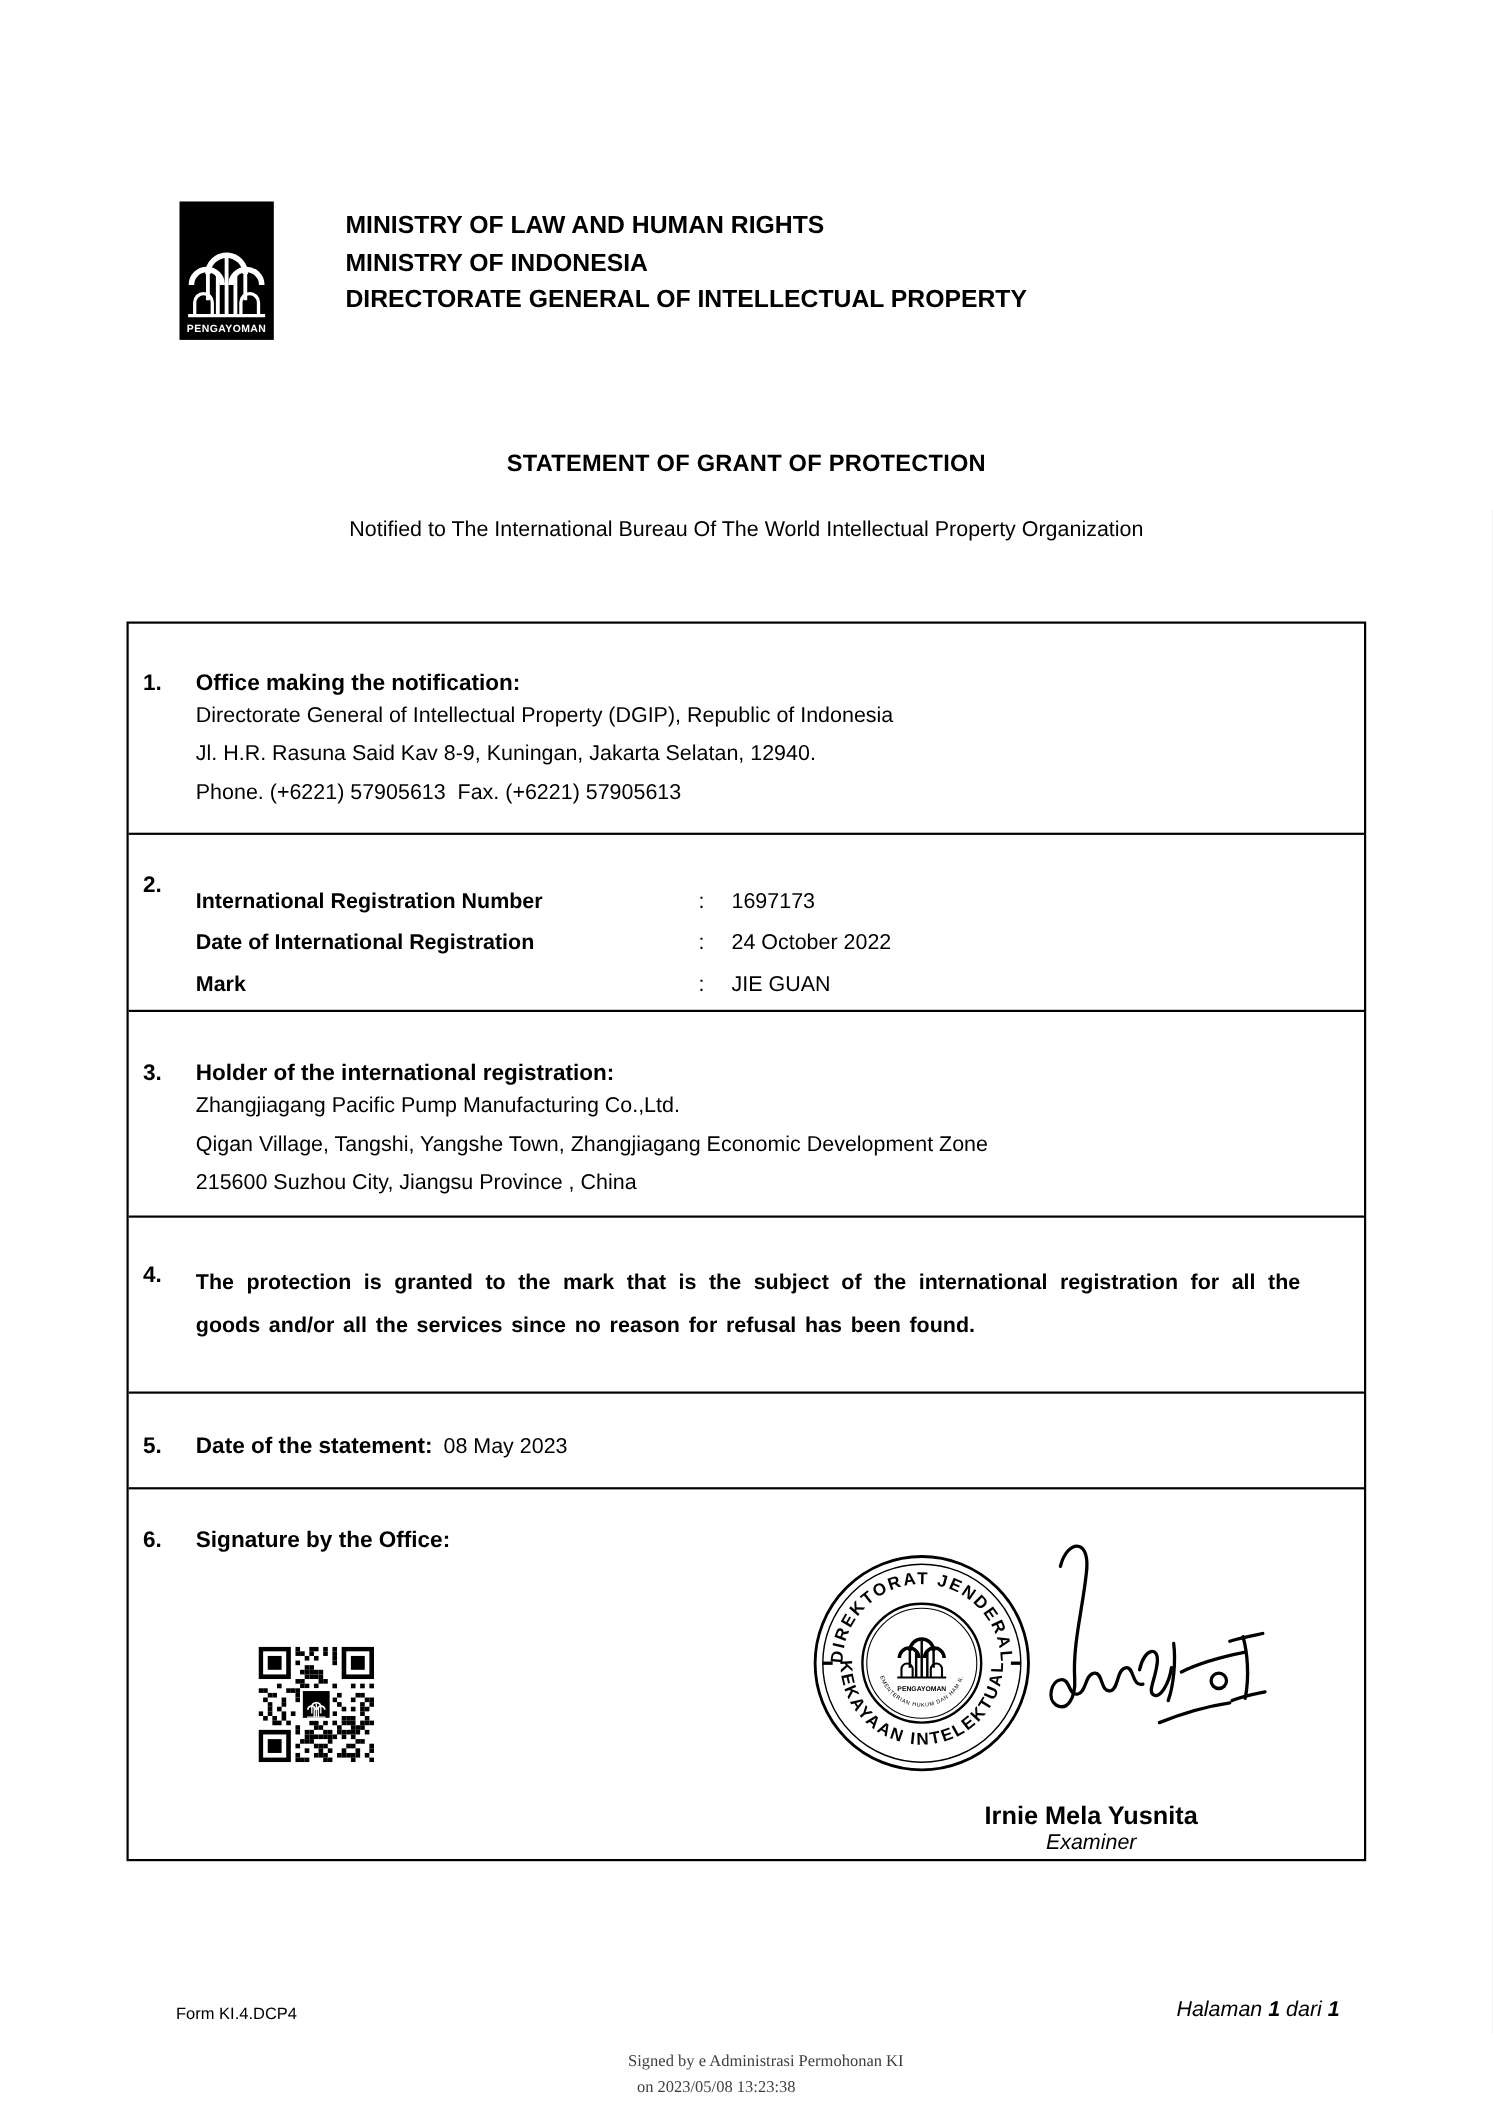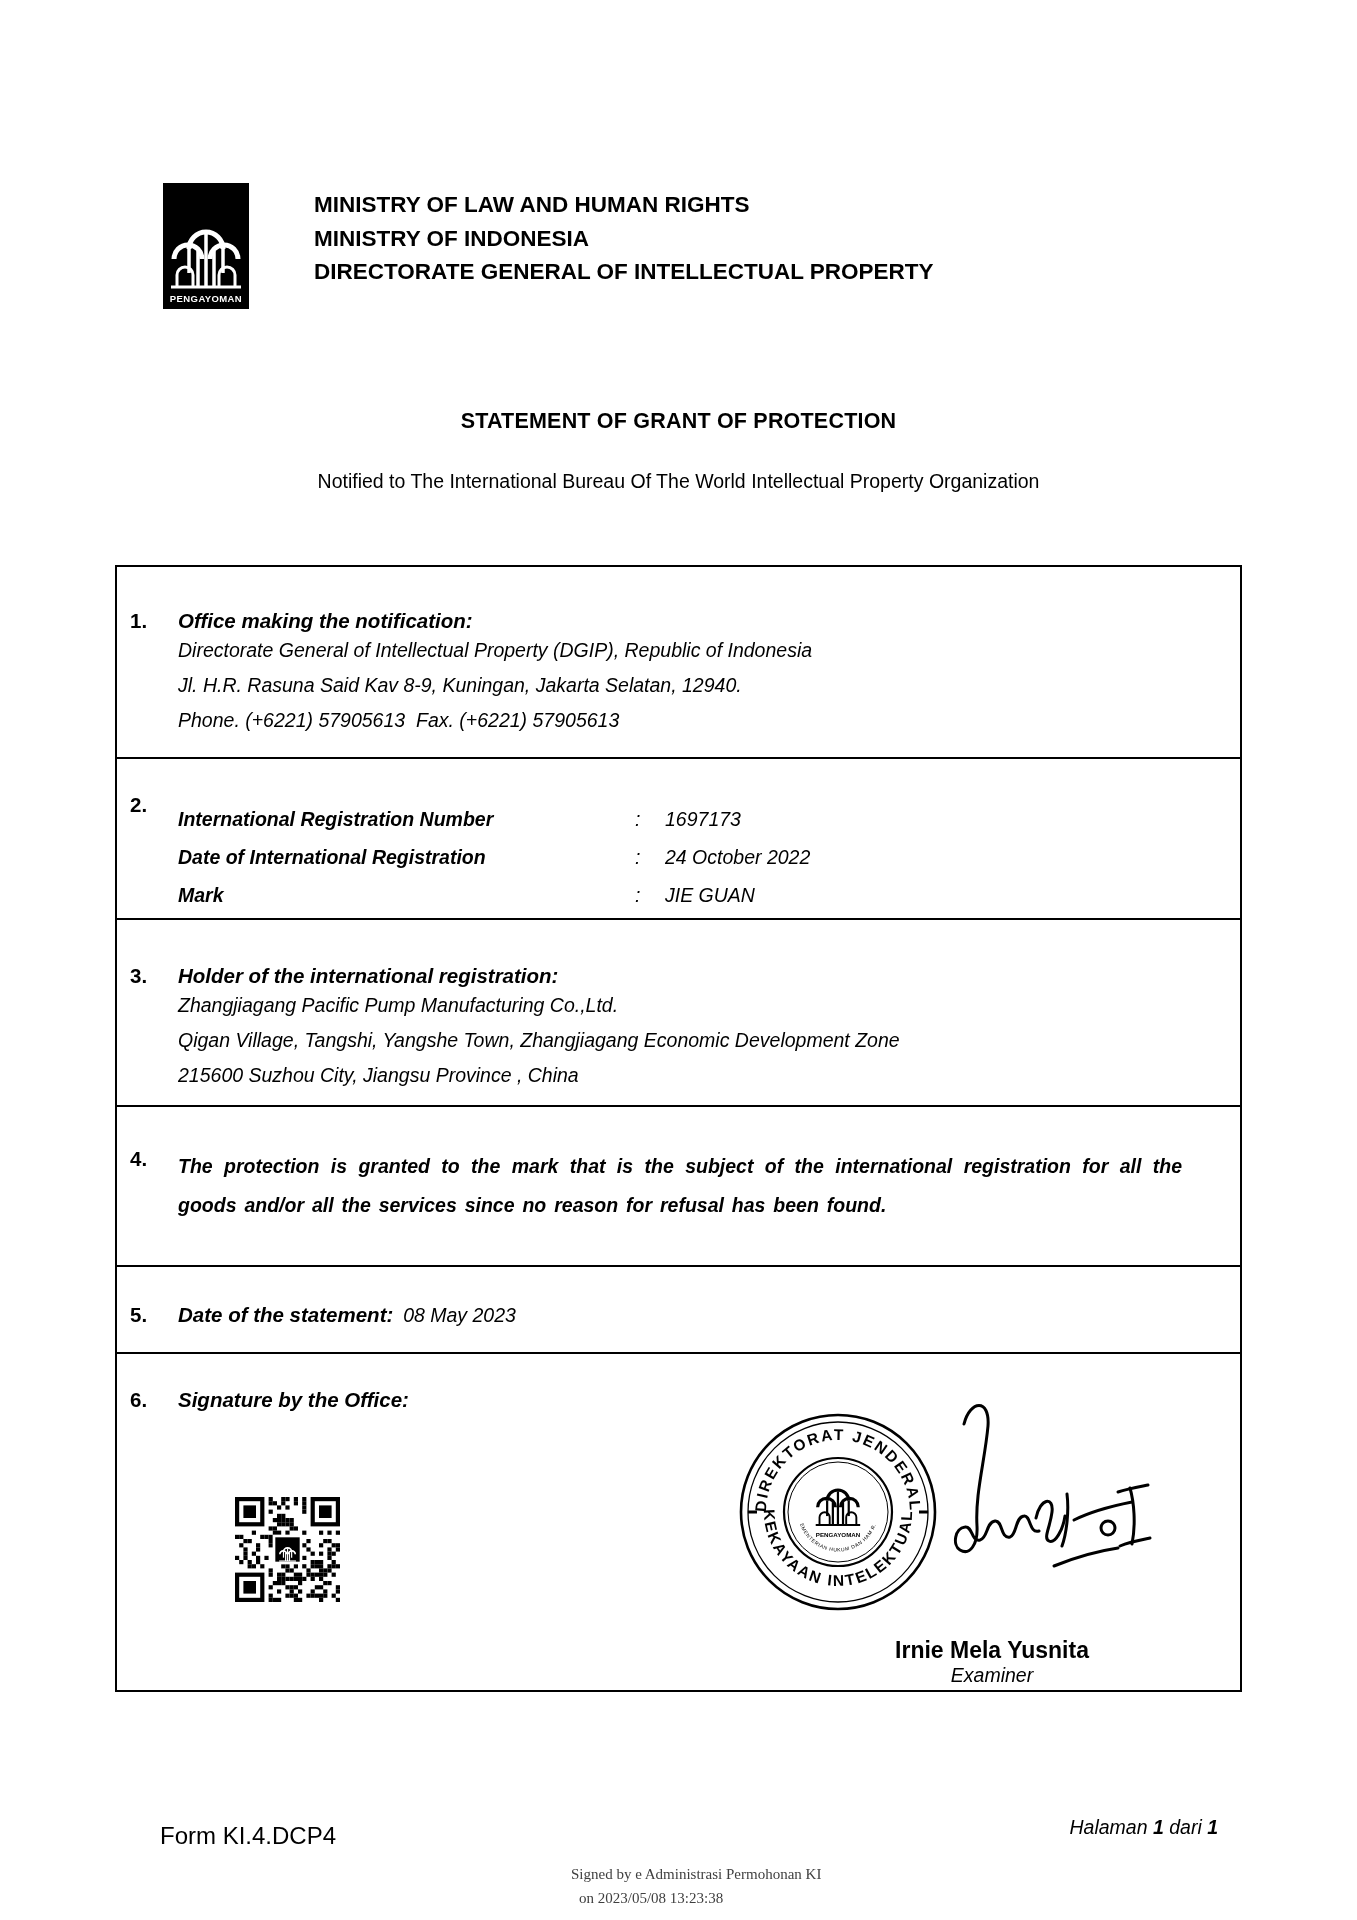--- a/index.html
+++ b/index.html
@@ -19,21 +19,21 @@
   .title{position:absolute;left:115px;top:409px;width:1127px;text-align:center;font-size:21.5px;font-weight:bold;letter-spacing:.2px;}
   .subtitle{position:absolute;left:60px;top:464px;width:1237px;text-align:center;font-size:19.5px;line-height:35px;}
   
   .doc-table{
     position:absolute;left:115px;top:565px;width:1127px;height:1127px;
     border:2px solid #000;box-sizing:border-box;
   }
   .row{box-sizing:border-box;display:flex;align-items:flex-start;padding-top:40px;}
   .row + .row{border-top:2px solid #000;}
   .num{flex:0 0 61px;padding-left:13px;box-sizing:border-box;font-size:20.5px;font-weight:bold;}
-  .row-body{flex:1 1 auto;min-width:0;padding-right:58px;font-style:italic;}
+  .row-body{flex:1 1 auto;min-width:0;padding-right:58px;}
   .row-heading{font-size:20.5px;font-weight:bold;}
   .content-line{font-size:19.5px;line-height:35px;white-space:pre-wrap;}
   .row1{height:190px;padding-top:42px;}
   .row1 .content-line:first-of-type{margin-top:6px;}
   .row2{height:161px;padding-top:34px;}
   .field{display:flex;height:38px;align-items:flex-end;font-size:19.5px;}
   .field .label{flex:0 0 457px;font-weight:bold;}
   .field .sep{flex:0 0 30px;}
   .field .value{flex:1 1 auto;}
   .row3{height:187px;padding-top:44px;}
@@ -45,21 +45,21 @@
   .inline-value{font-size:19.5px;font-weight:normal;}
   .row6{height:338px;padding-top:34px;position:relative;}
   
   .qr{position:absolute;left:118px;top:143px;width:105px;height:105px;}
   .seal{position:absolute;left:621px;top:58px;width:200px;height:200px;}
   .handsig{position:absolute;left:795px;top:40px;width:240px;height:230px;}
   .signer{position:absolute;left:745px;top:284px;width:260px;text-align:center;}
   .signer-name{font-size:23px;font-weight:bold;line-height:25px;}
   .signer-title{font-size:19.5px;font-style:italic;line-height:25px;}
   
-  .form-code{position:absolute;left:160px;top:1822px;font-size:24px;}
+  .form-code{position:absolute;left:160px;top:1822px;font-size:15px;}
   .page-label{position:absolute;right:139px;top:1816px;font-size:19.5px;font-style:italic;white-space:nowrap;}
   .page-label .pnum{font-weight:bold;}
   .signed-note{position:absolute;left:571px;top:1862px;font-family:"Liberation Serif",serif;color:#3f3f3f;font-size:15px;line-height:24px;}
   .signed-note .l2{margin-left:8px;}
   svg text{font-family:"Liberation Sans",sans-serif;}
 </style>
 </head>
 <body>
 
 <div class="page">

